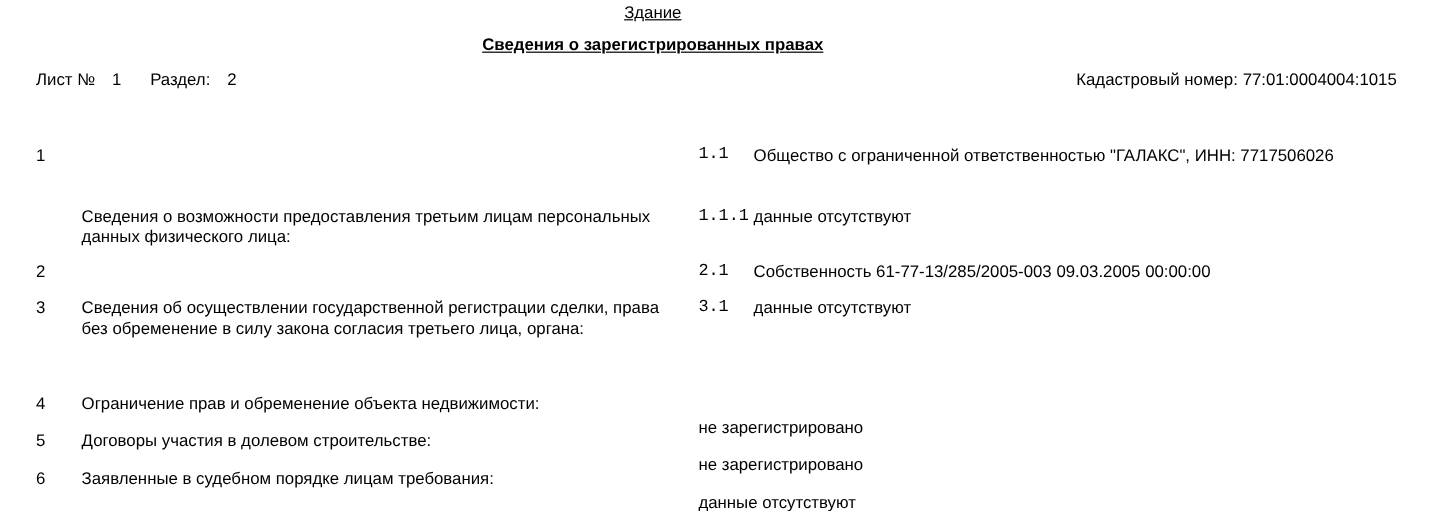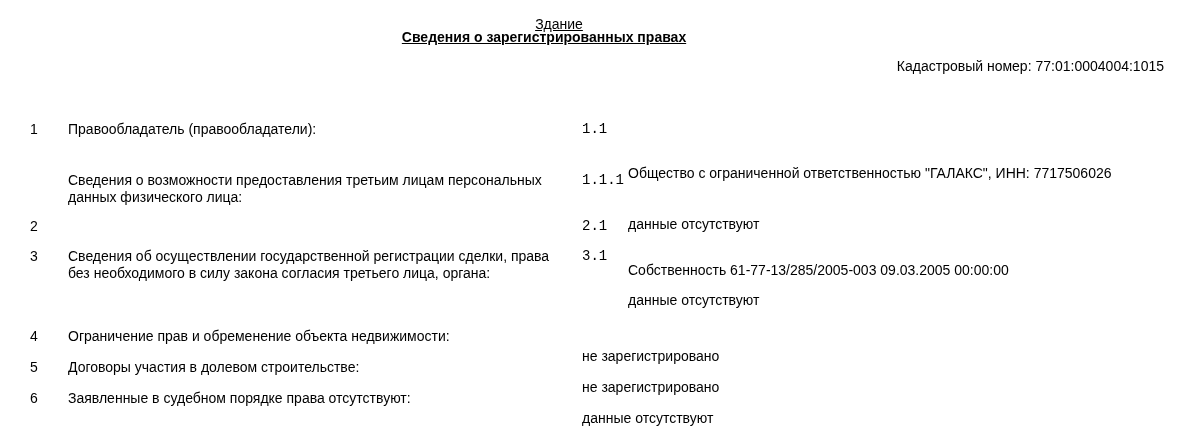--- a/index.html
+++ b/index.html
@@ -20,23 +20,22 @@
   }
   
   .title-wrap {
     position: absolute;
     left: 0;
     width: 1088px;
     text-align: center;
     text-decoration: underline;
   }
   .object-type {
-    top: 16px;
+    top: 2px;
     text-decoration: underline;
-    padding-left: 15px;
   }
   .doc-title {
     top: 29px;
     font-weight: bold;
   }
   .meta-row {
     position: absolute;
     top: 58px;
     left: 30px;
     right: 30px;
@@ -51,82 +50,84 @@
     position: absolute;
     left: 30px;
     right: 30px;
     display: grid;
     grid-template-columns: 38px 484px 30px 46px 1fr;
     align-items: start;
   }
   .c-num   { grid-column: 1; }
   .c-label { grid-column: 2; }
   .c-sub   { grid-column: 4; font-family: Liberation Mono, monospace; }
-  .c-val   { grid-column: 5; margin-top: 44px; }
+  .c-val   { grid-column: 5; }
   .c-val-wide { grid-column: 4 / 6; margin-top: 20px; }
   .r1   { top: 121px; }
   .r111 { top: 172px; }
   .r2   { top: 218px; }
   .r3   { top: 248px; }
   .r4   { top: 328px; }
   .r5   { top: 359px; }
   .r6   { top: 390px; }
 </style>
 </head>
 <body>
 
 <div class="page">
 
   <div class="title-wrap object-type">Здание</div>
   <div class="title-wrap doc-title">Сведения о зарегистрированных правах</div>
 
   <div class="meta-row">
+    <div class="sheet-info">
+      <span>Лист №</span><span class="gap-sm">1</span><span class="gap-lg">Раздел:</span><span class="gap-sm">2</span>
+    </div>
     <div class="cadastral">
       <span>Кадастровый номер:</span><span class="cad-value">77:01:0004004:1015</span>
     </div>
   </div>
 
   <div class="trow r1">
     <div class="c-num">1</div>
-    <div class="c-label">Правообладатель (правообладатели):</div>
     <div class="c-sub">1.1</div>
     <div class="c-val">Общество с ограниченной ответственностью "ГАЛАКС", ИНН: 7717506026</div>
   </div>
 
   <div class="trow r111">
     <div class="c-num"></div>
     <div class="c-label">Сведения о возможности предоставления третьим лицам персональных данных физического лица:</div>
     <div class="c-sub">1.1.1</div>
     <div class="c-val">данные отсутствуют</div>
   </div>
 
   <div class="trow r2">
     <div class="c-num">2</div>
     <div class="c-sub">2.1</div>
     <div class="c-val">Собственность 61-77-13/285/2005-003 09.03.2005 00:00:00</div>
   </div>
 
   <div class="trow r3">
     <div class="c-num">3</div>
-    <div class="c-label">Сведения об осуществлении государственной регистрации сделки, права без необходимого в силу закона согласия третьего лица, органа:</div>
+    <div class="c-label">Сведения об осуществлении государственной регистрации сделки, права без обременение в силу закона согласия третьего лица, органа:</div>
     <div class="c-sub">3.1</div>
     <div class="c-val">данные отсутствуют</div>
   </div>
 
   <div class="trow r4">
     <div class="c-num">4</div>
     <div class="c-label">Ограничение прав и обременение объекта недвижимости:</div>
     <div class="c-val-wide">не зарегистрировано</div>
   </div>
 
   <div class="trow r5">
     <div class="c-num">5</div>
     <div class="c-label">Договоры участия в долевом строительстве:</div>
     <div class="c-val-wide">не зарегистрировано</div>
   </div>
 
   <div class="trow r6">
     <div class="c-num">6</div>
-    <div class="c-label">Заявленные в судебном порядке права отсутствуют:</div>
+    <div class="c-label">Заявленные в судебном порядке лицам требования:</div>
     <div class="c-val-wide">данные отсутствуют</div>
   </div>
 
 </div>
 
 </body></html>

